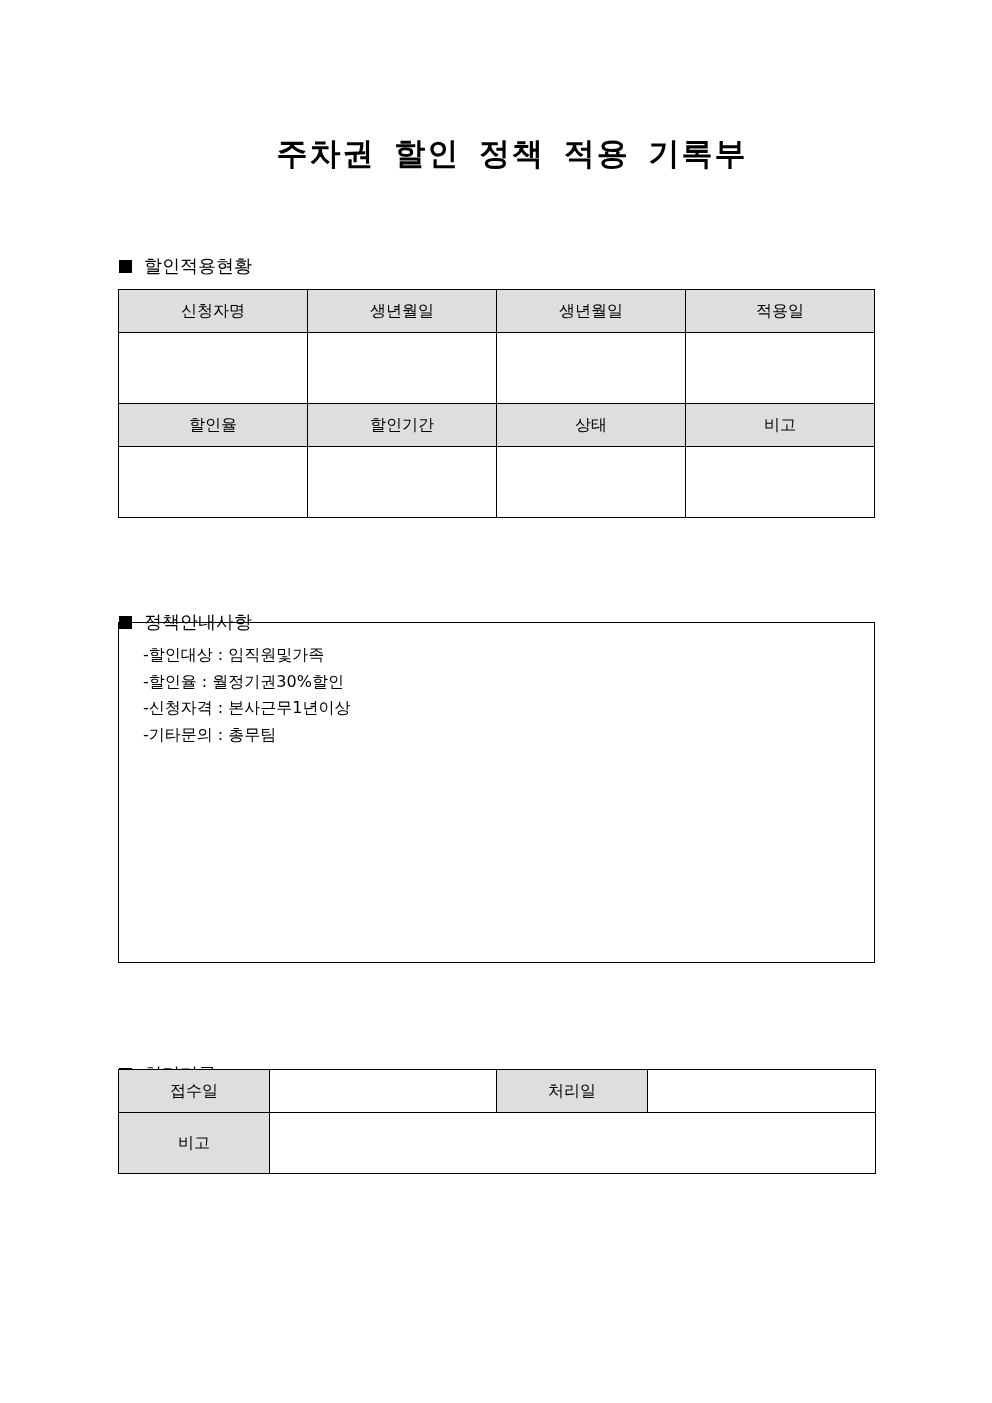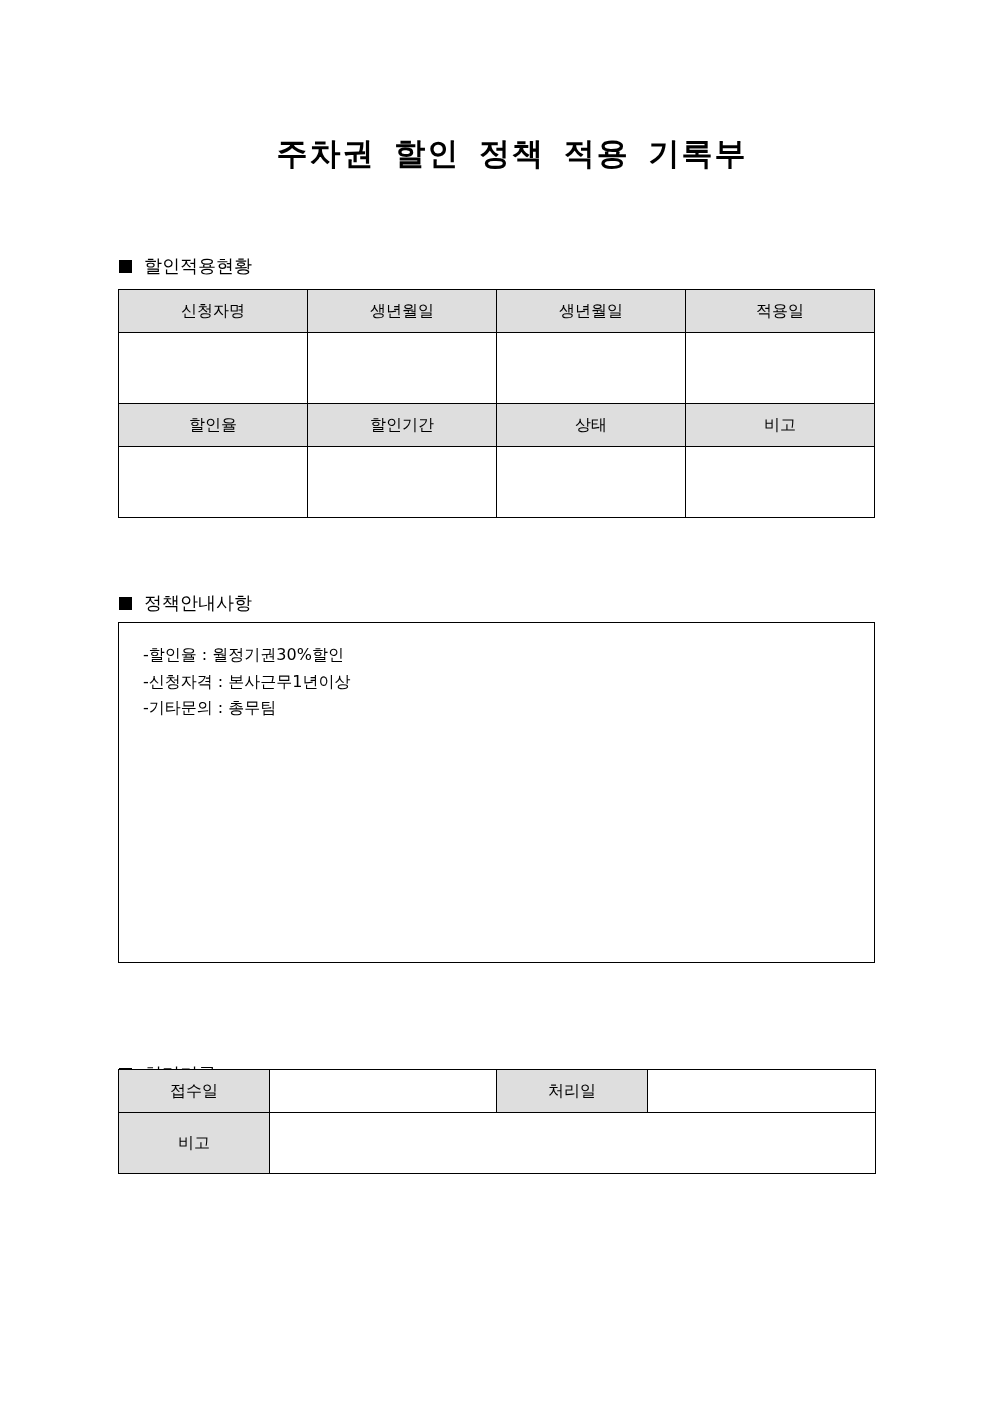--- a/index.html
+++ b/index.html
@@ -125,27 +125,28 @@
   </tr>
   <tr class="valrow">
     <td></td>
     <td></td>
     <td></td>
     <td></td>
   </tr>
 </tbody>
   </table>
 
-<div class="section-heading" style="top:591px;justify-content:flex-end;">
+<div class="section-heading" style="top:610px;justify-content:flex-end;">
   <span class="square"></span>
   <span>정책안내사항</span>
 </div>
 
 <div class="policy-box">
   <ul>
+    <li>-할인대상 : 임직원및가족</li>
     <li>-할인율 : 월정기권30%할인</li>
     <li>-신청자격 : 본사근무1년이상</li>
     <li>-기타문의 : 총무팀</li>
   </ul>
 </div>
 
 <div class="section-heading" style="top:1062px;">
   <span class="square"></span>
   <span>처리기록</span>
 </div>

